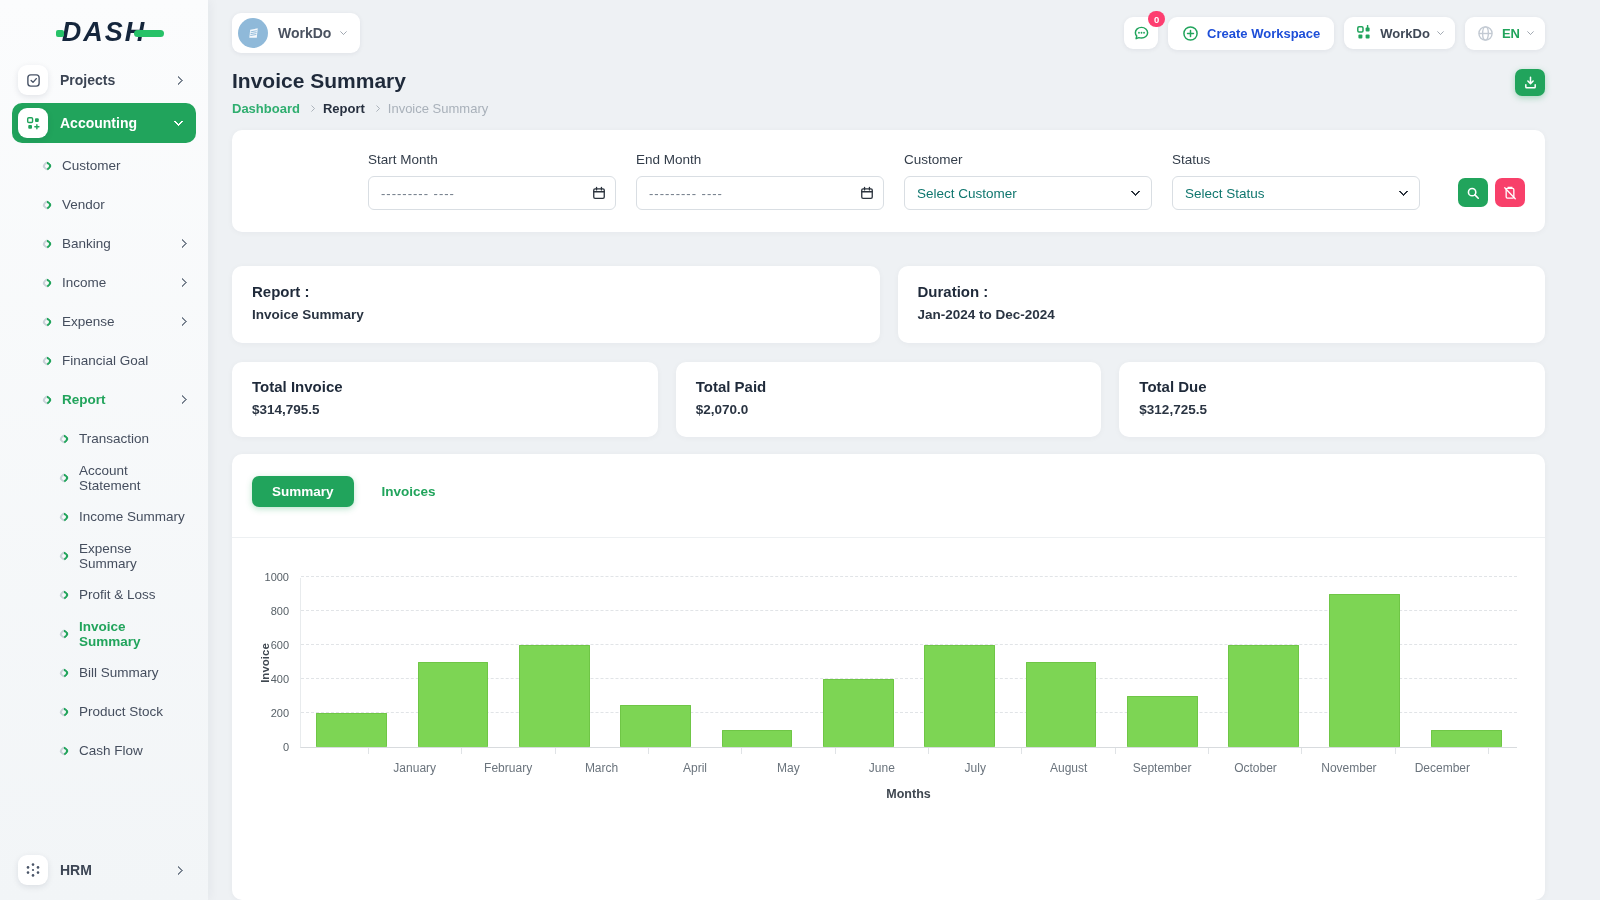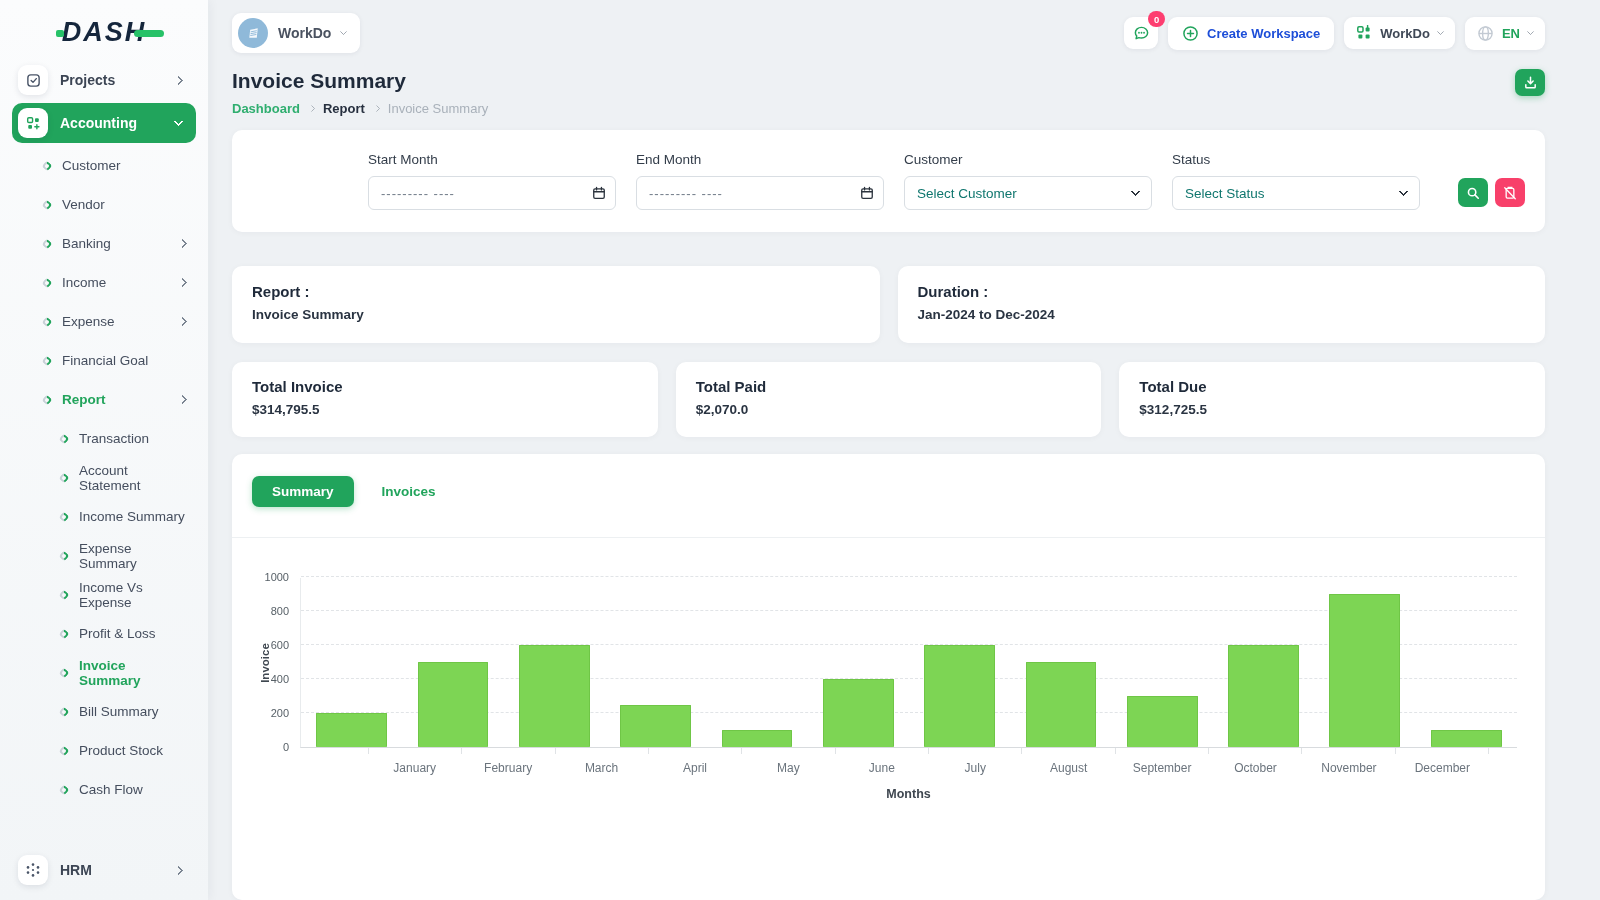--- a/index.html
+++ b/index.html
@@ -178,24 +178,20 @@
           <li class="sub-item lvl2">
             <span class="bullet"></span>
             <span>Income Summary</span>
           </li>
           <li class="sub-item lvl2">
             <span class="bullet"></span>
             <span>Expense Summary</span>
           </li>
           <li class="sub-item lvl2">
             <span class="bullet"></span>
-            <span>Income Vs Expense</span>
-          </li>
-          <li class="sub-item lvl2">
-            <span class="bullet"></span>
             <span>Profit &amp; Loss</span>
           </li>
           <li class="sub-item lvl2 active">
             <span class="bullet"></span>
             <span>Invoice Summary</span>
           </li>
           <li class="sub-item lvl2">
             <span class="bullet"></span>
             <span>Bill Summary</span>
           </li>

